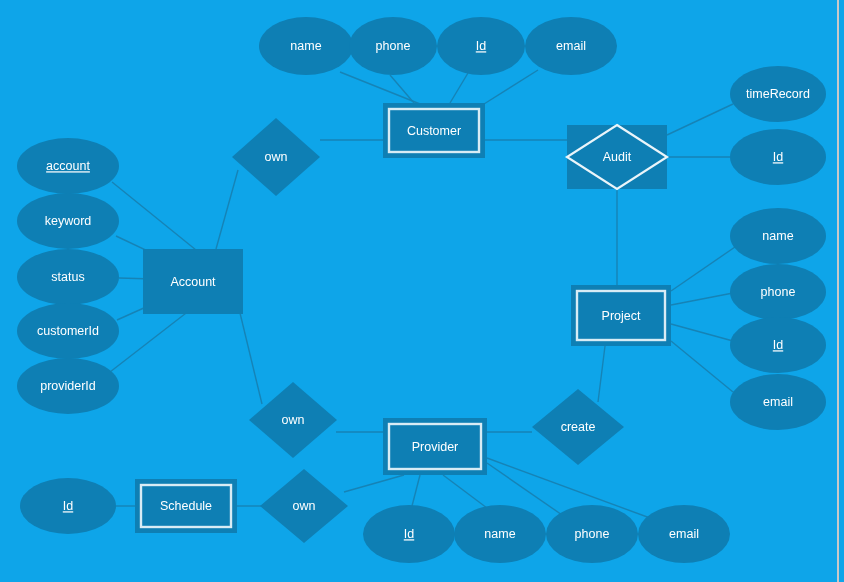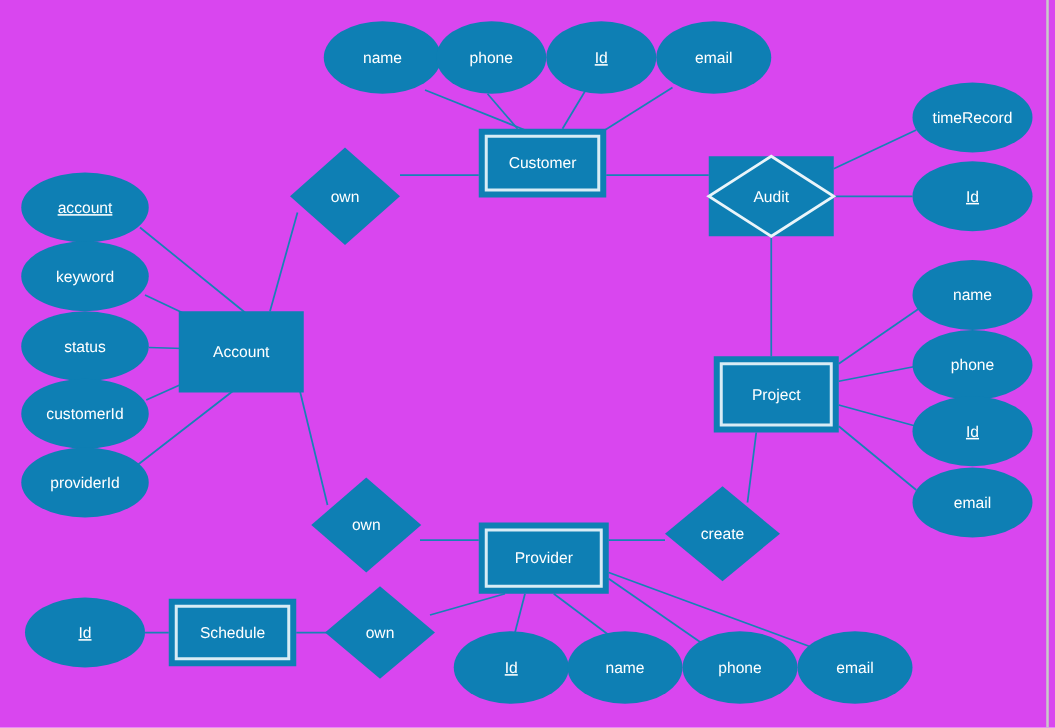--- a/index.html
+++ b/index.html
@@ -11,21 +11,21 @@
   body {
     width: 844px;
     height: 582px;
     overflow: hidden;
     font-family: "Liberation Sans", sans-serif;
   }
   #canvas-wrap {
     position: relative;
     width: 844px;
     height: 582px;
-    background: #d946ef;
+    background: #0ea5e9;
   }
   svg#er-diagram {
     display: block;
     width: 844px;
     height: 582px;
   }
   .shape-fill   { fill: #0e7fb4; }
   .edge         { stroke: #1683b6; stroke-width: 1.4; fill: none; }
   .inner-border { fill: none; stroke: #d8ecf5; stroke-width: 2.4; }
   .diamond-inscribed { fill: none; stroke: #eaf5fa; stroke-width: 2.2; }

